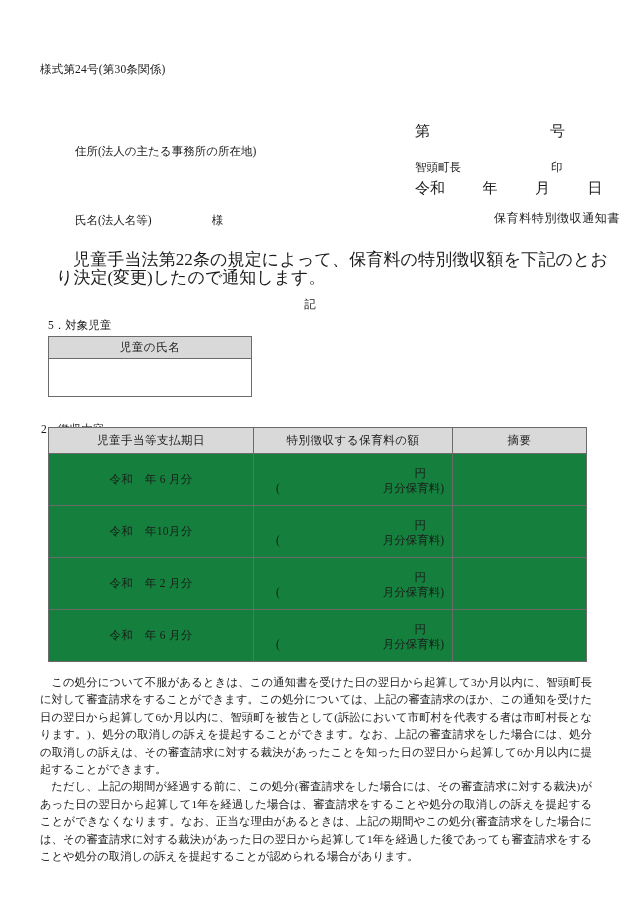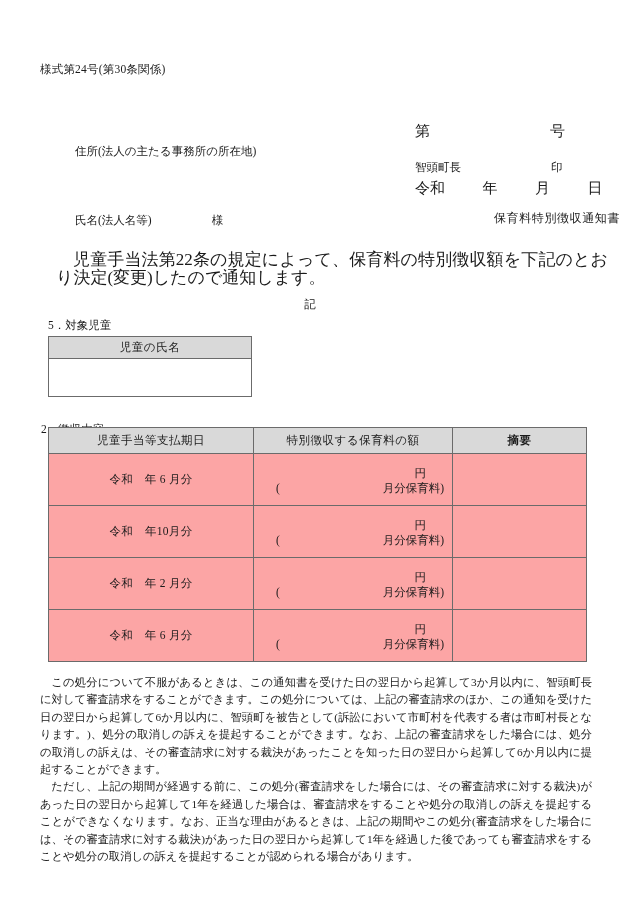--- a/index.html
+++ b/index.html
@@ -145,24 +145,24 @@
     width: 535px;
     table-layout: fixed;
     border-radius: 15px;
   }
   .fee-table th {
     height: 25px;
     line-height: 25px;
   }
   .fee-table .col-date   { width: 204px; }
   .fee-table .col-amount { width: 198px; }
-  .fee-table .col-note   { width: 133px; font-weight: bold; }
+  .fee-table .col-note   { width: 133px; }
   .fee-table td {
     height: 51px;
-    background: #fca5a5;
+    background: #15803d;
     vertical-align: middle;
   }
   .cell-date {
     text-align: center;
     white-space: pre;
     letter-spacing: .3px;
   }
   .cell-amount {
     position: relative;
   }

